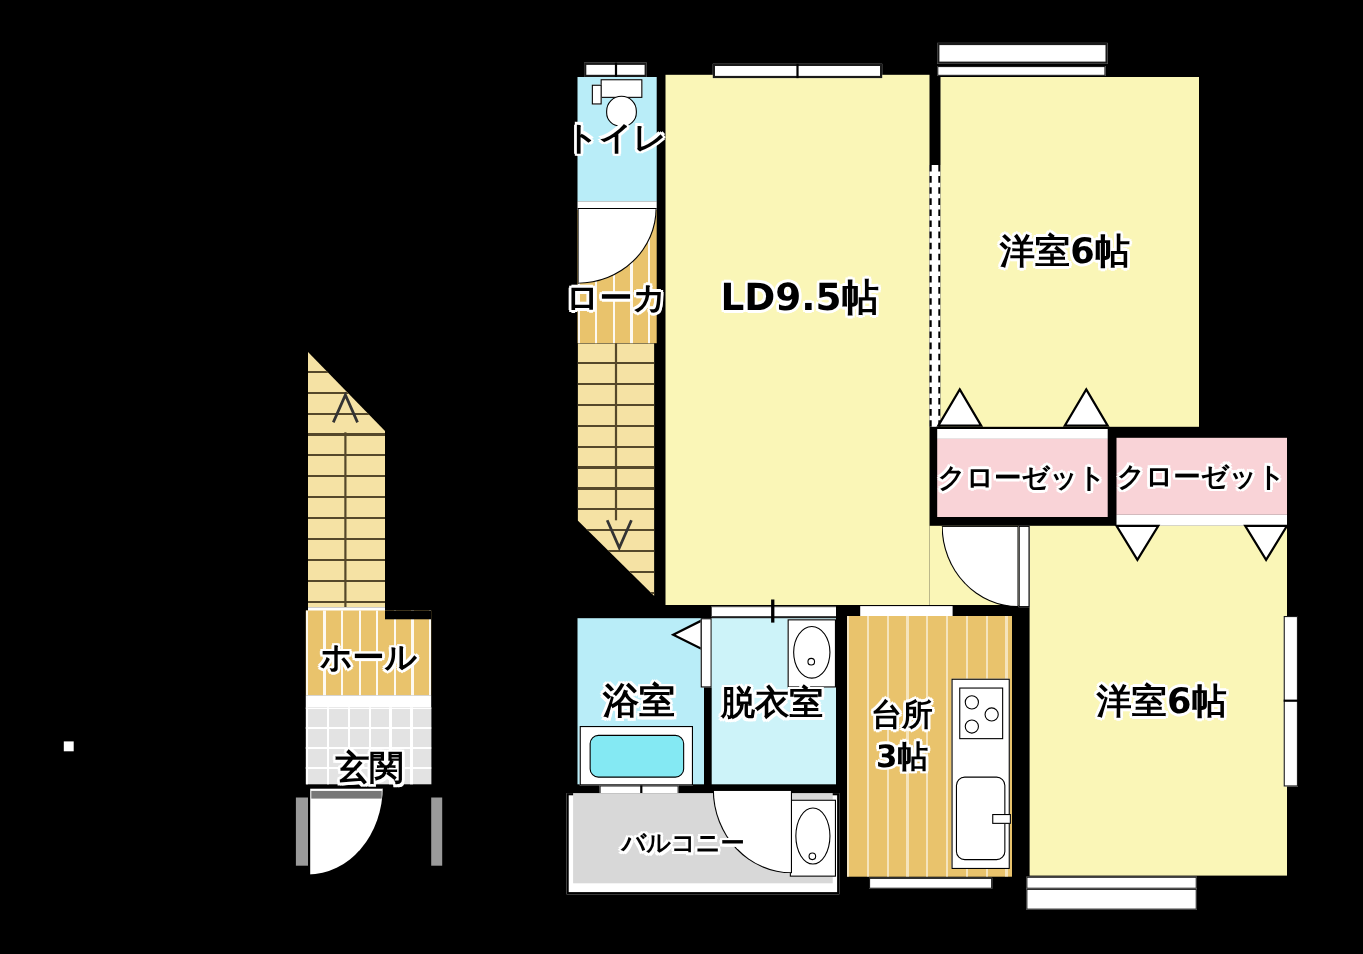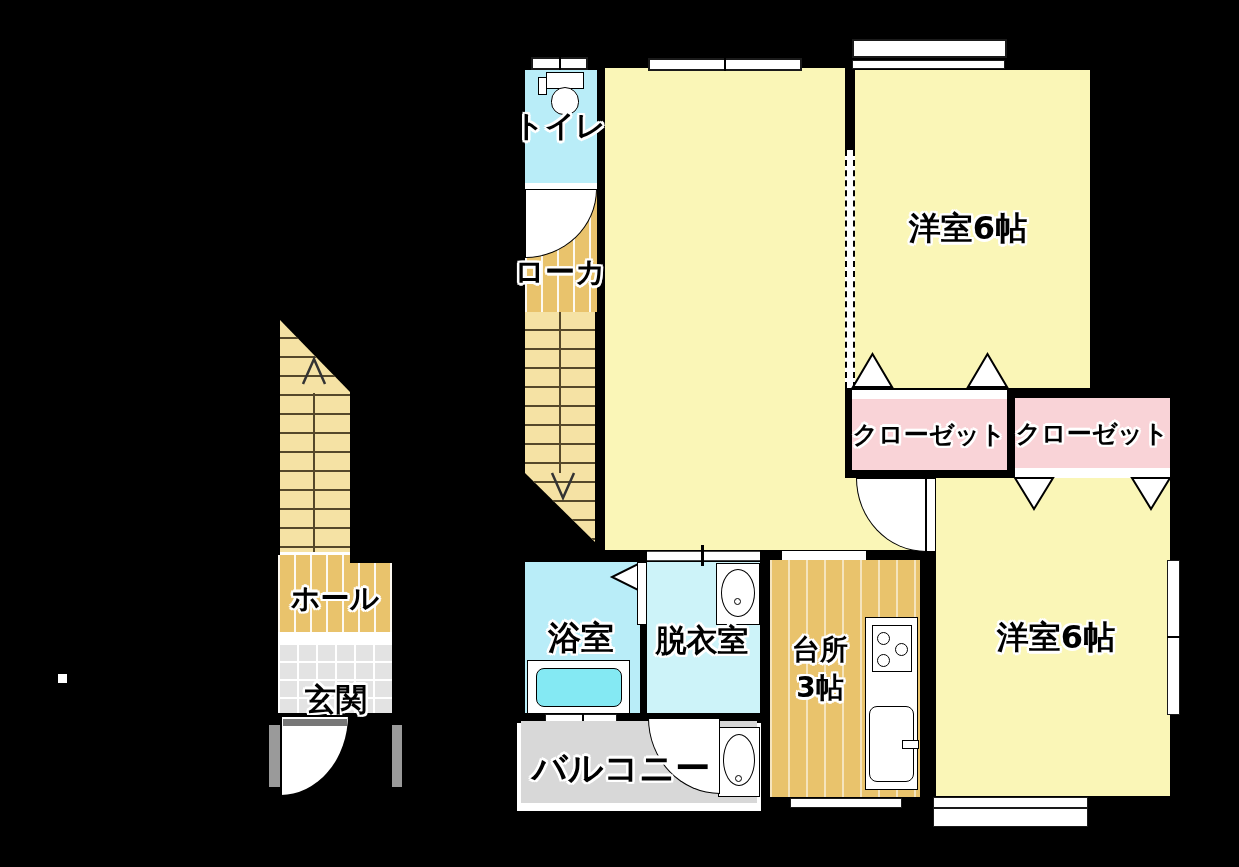--- a/index.html
+++ b/index.html
@@ -64,20 +64,21 @@
   <div class="abs steps" style="left:525px;top:312px;width:70px;height:230px;clip-path:polygon(0 0,100% 0,100% 100%,0 70%);"></div>
   <div class="abs" style="background:#55482a;left:559px;top:312px;width:2px;height:161px;"></div>
   <svg style="left:549px;top:470px;" width="28" height="32">
     <polyline points="3,3 14,28 25,3" fill="none" stroke="#333" stroke-width="2.5"></polyline>
   </svg>
 
   <div class="abs yellow" style="left:605px;top:68px;width:240px;height:482px;"></div>
   <div class="abs yellow" style="left:845px;top:478px;width:81px;height:72px;"></div>
   <div class="abs win" style="left:648px;top:58px;width:154px;height:13px;"></div>
   <div class="abs tick" style="left:724px;top:58px;width:2px;height:13px;"></div>
+  <div class="abs lbl" style="left:727px;top:271px;font-size:34px;">LD9.5帖</div>
 
   <div class="abs slider" style="left:845px;top:150px;width:10px;height:238px;"></div>
 
   <div class="abs yellow" style="left:855px;top:70px;width:235px;height:318px;"></div>
   <div class="abs win" style="left:852px;top:39px;width:155px;height:19px;"></div>
   <div class="abs win" style="left:852px;top:60px;width:153px;height:9px;border-width:1.5px;"></div>
   <div class="abs lbl" style="left:968px;top:228px;font-size:32px;">洋室6帖</div>
 
   <svg style="left:851px;top:352px;" width="43" height="37">
     <polygon points="21.5,2 41,35 2,35" fill="#fff" stroke="#000" stroke-width="2"></polygon>
@@ -142,21 +143,21 @@
   <div class="abs fix" style="left:721px;top:569px;width:34px;height:48px;border-width:1.5px;border-radius:50%;"></div>
   <div class="abs fix" style="left:734px;top:598px;width:7px;height:7px;border-width:1.5px;border-radius:50%;"></div>
   <div class="abs lbl" style="left:702px;top:640px;font-size:31px;">脱衣室</div>
 
   <div class="abs" style="position:absolute;left:515px;top:721px;width:248px;height:92px;background:#fff;border:2px solid #000;box-sizing:border-box;"></div>
   <div class="abs balc" style="left:521px;top:721px;width:236px;height:82px;"></div>
   <div class="abs fix" style="left:718px;top:727px;width:42px;height:70px;border-width:1.5px;"></div>
   <div class="abs fix" style="left:723px;top:734px;width:32px;height:52px;border-width:1.5px;border-radius:50%;"></div>
   <div class="abs fix" style="left:735px;top:775px;width:7px;height:7px;border-width:1.5px;border-radius:50%;"></div>
   <div class="abs arc" style="left:648px;top:718px;width:72px;height:76px;border-radius:0 0 0 100%;border-width:1.5px;"></div>
-  <div class="abs lbl" style="left:621px;top:768px;font-size:35px;">バルコニー</div>
+  <div class="abs lbl" style="left:621px;top:768px;font-size:22px;">バルコニー</div>
 
   <div class="abs steps" style="left:280px;top:320px;width:70px;height:232px;clip-path:polygon(0 0,100% 31%,100% 100%,0 100%);"></div>
   <div class="abs" style="background:#55482a;left:313px;top:393px;width:2px;height:159px;"></div>
   <svg style="left:300px;top:356px;" width="28" height="32">
     <polyline points="3,28 14,3 25,28" fill="none" stroke="#333" stroke-width="2.5"></polyline>
   </svg>
   <div class="abs white" style="left:280px;top:552px;width:70px;height:5px;"></div>
 
   <div class="abs stripes" style="left:278px;top:555px;width:114px;height:77px;--sp:19px;"></div>
   <div class="abs wall" style="left:350px;top:555px;width:42px;height:8px;"></div>

